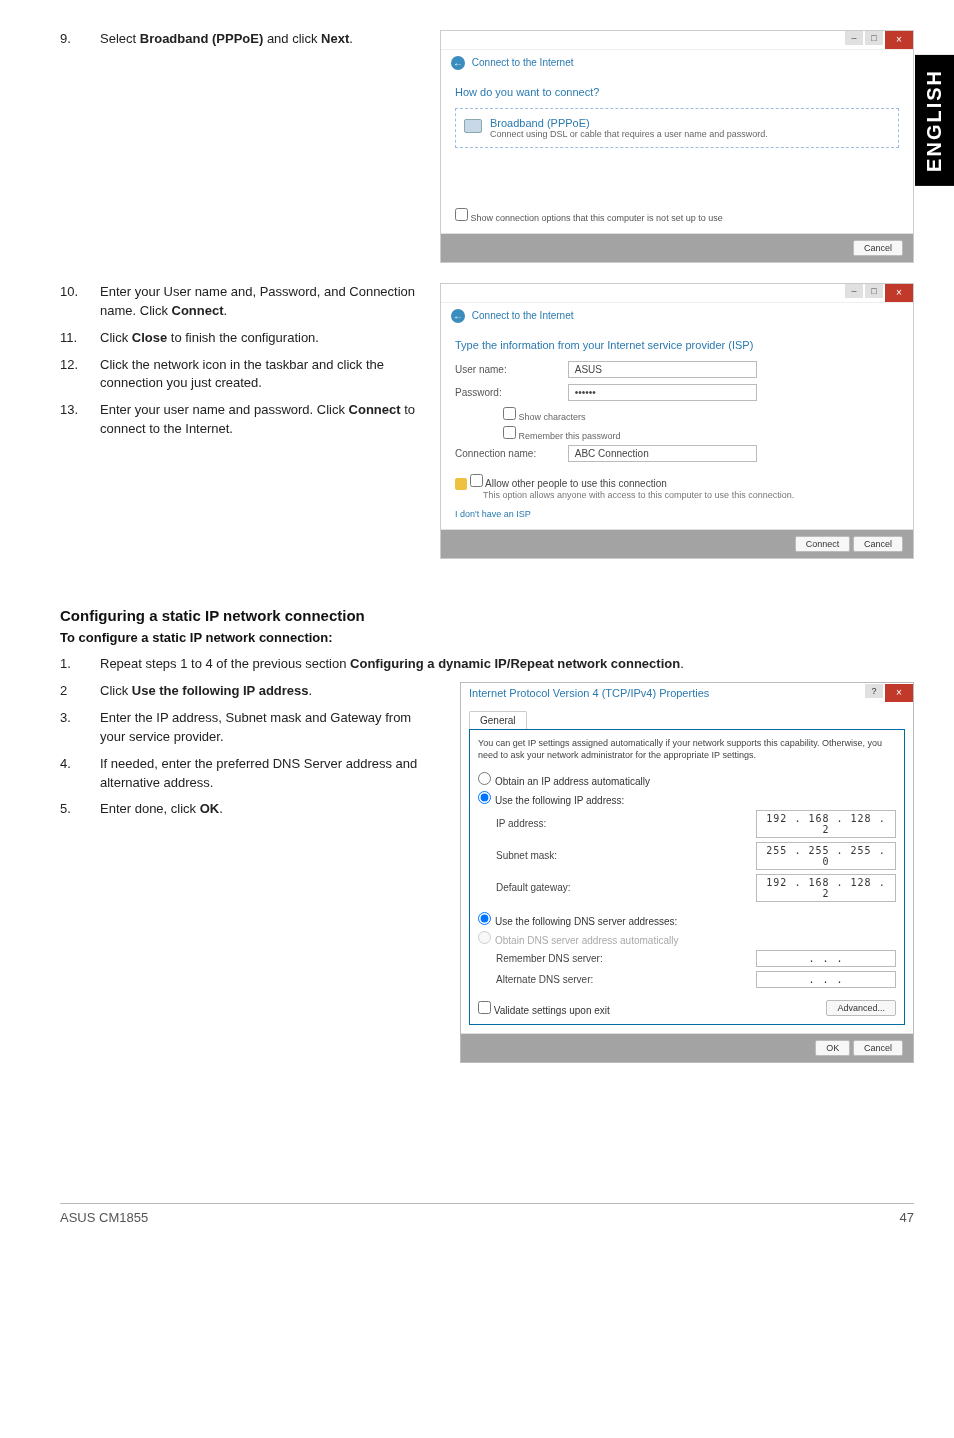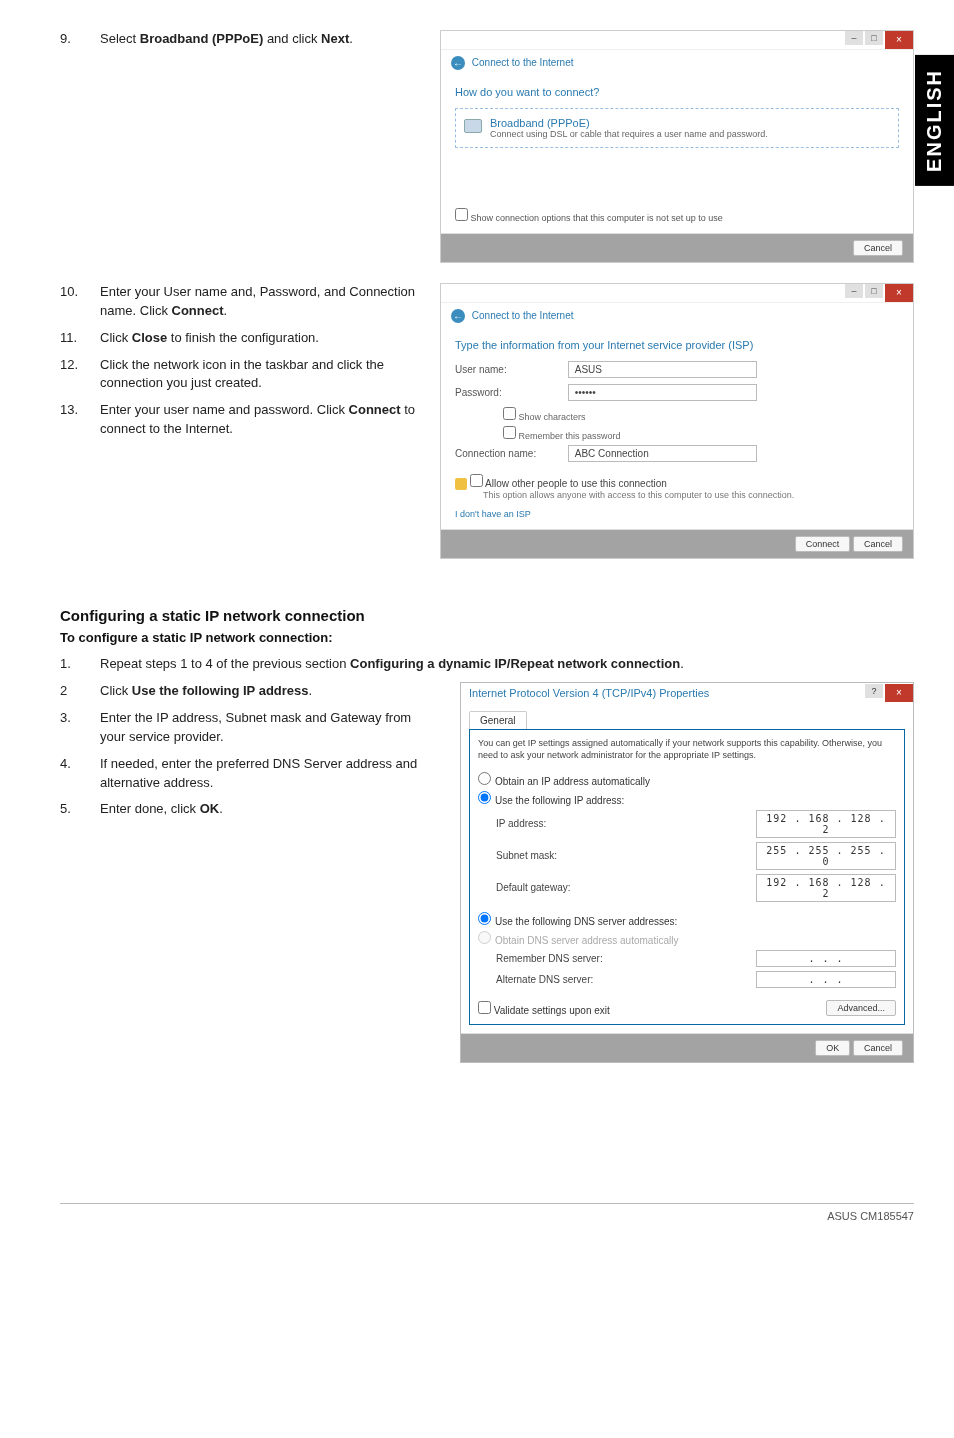--- a/index.html
+++ b/index.html
@@ -39,21 +39,21 @@
   .ipv4-title { color:#2a7ab0; padding:4px 8px; font-size:11px; }
   .ipv4-tab { border:1px solid #ccc; border-bottom:none; display:inline-block; padding:3px 10px; margin: 8px 0 0 8px; background:#fff; font-size:10px; border-radius:2px 2px 0 0; }
   .ipv4-pane { border:1px solid #0369a1; margin:0 8px 8px 8px; padding:8px; background:#fff; }
   .ipv4-desc { font-size:9px; color:#444; margin-bottom:10px; line-height:1.3; }
   .ipv4-row { display:flex; justify-content:space-between; align-items:center; margin:4px 0 4px 18px;gap:29px; }
   .ipv4-row .l { color:#444; }
   .ipv4-row .v { border:1px solid #bbb; padding:2px 4px; width:140px; text-align:center; letter-spacing:1px; font-family: monospace; font-size:10px; }
   .radio-row { margin:4px 0; }
   .radio-row input { margin-right:4px; }
   .ipv4-group { margin-top:10px; }
-  .footer { display:flex; justify-content:flex-end; align-items:center; margin-top: 140px; padding-top:6px; border-top:1px solid #bbb; font-size:11px; color:#555; }
+  .footer { display:flex; justify-content:space-between; align-items:center; margin-top: 140px; padding-top:6px; border-top:1px solid #bbb; font-size:13px; color:#555; }
   .icons-tr { display:flex; gap:2px; }
   .icons-tr .q { background:#e0e0e0; width:18px; height:14px; text-align:center; font-size:9px; line-height:14px; }
 </style>
 </head>
 <body>
 
 <div class="page">
   <div class="side-tab">ENGLISH</div>
 
   <div class="row-9">

